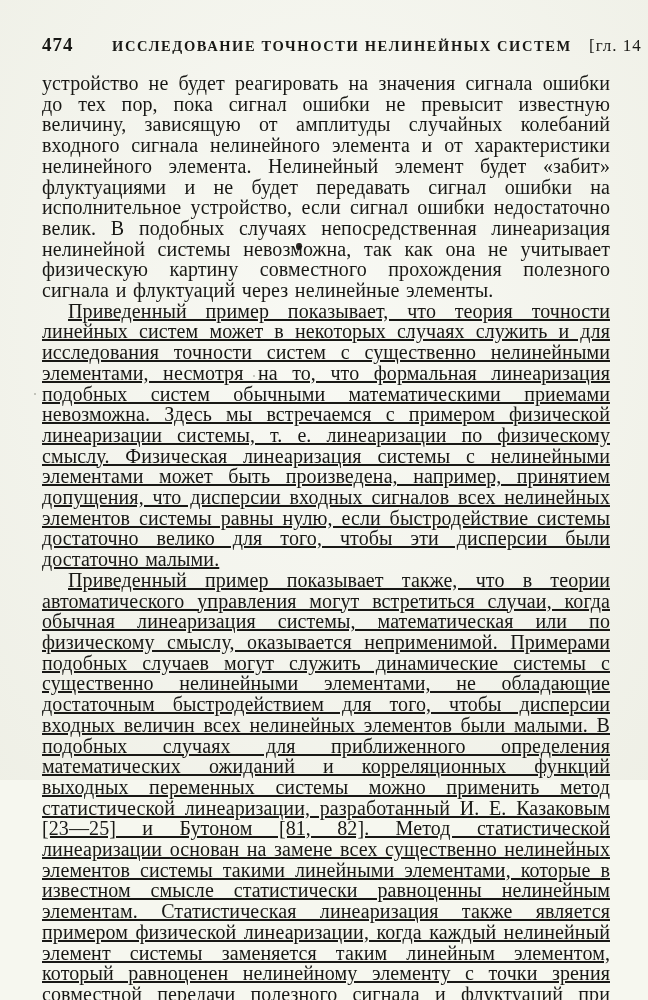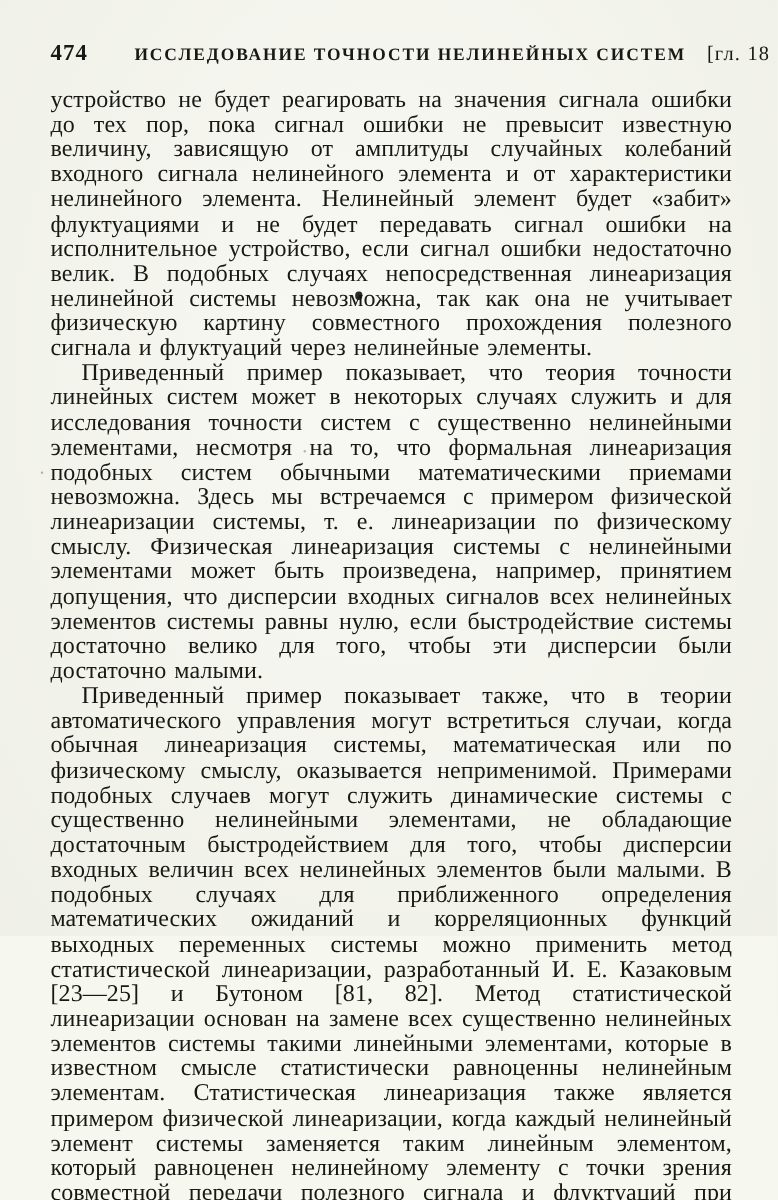--- a/index.html
+++ b/index.html
@@ -54,20 +54,21 @@
     margin: 0;
     font-size: 20px;
     line-height: 20.7px;
     text-align: justify;
     text-justify: inter-word;
     word-spacing: 1.5px;
     letter-spacing: 0.1px;
   }
   .body-text p.indented {
     text-indent: 26px;
+    text-decoration: underline;
   }
   .ink-spot {
     position: absolute;
     left: 296px;
     top: 243px;
     width: 6px;
     height: 7px;
     border-radius: 50% 45% 55% 50%;
     background: #14120f;
     opacity: 0.9;
@@ -82,21 +83,21 @@
   .speck3 { left: 558px; top: 40px;  width: 2px; height: 2px; }
 </style>
 </head>
 <body>
 
 <div class="page">
 
   <div class="running-head">
     <span class="page-number">474</span>
     <span class="running-title">ИССЛЕДОВАНИЕ ТОЧНОСТИ НЕЛИНЕЙНЫХ СИСТЕМ</span>
-    <span class="chapter-marker">[гл. 18</span>
+    <span class="chapter-marker">[гл. 14</span>
   </div>
 
   <div class="body-text">
     <p>устройство не будет реагировать на значения сигнала ошибки до тех пор, пока сигнал ошибки не превысит известную величину, зависящую от амплитуды случайных колебаний входного сигнала нелинейного элемента и от характеристики нелинейного элемента. Нелинейный элемент будет «забит» флуктуациями и не будет передавать сигнал ошибки на исполнительное устройство, если сигнал ошибки недостаточно велик. В подобных случаях непосредственная линеаризация нелинейной системы невозможна, так как она не учитывает физическую картину совместного прохождения полезного сигнала и флуктуаций через нелинейные элементы.</p>
     <p class="indented">Приведенный пример показывает, что теория точности линейных систем может в некоторых случаях служить и для исследования точности систем с существенно нелинейными элементами, несмотря на то, что формальная линеаризация подобных систем обычными математическими приемами невозможна. Здесь мы встречаемся с примером физической линеаризации системы, т. е. линеаризации по физическому смыслу. Физическая линеаризация системы с нелинейными элементами может быть произведена, например, принятием допущения, что дисперсии входных сигналов всех нелинейных элементов системы равны нулю, если быстродействие системы достаточно велико для того, чтобы эти дисперсии были достаточно малыми.</p>
     <p class="indented">Приведенный пример показывает также, что в теории автоматического управления могут встретиться случаи, когда обычная линеаризация системы, математическая или по физическому смыслу, оказывается неприменимой. Примерами подобных случаев могут служить динамические системы с существенно нелинейными элементами, не обладающие достаточным быстродействием для того, чтобы дисперсии входных величин всех нелинейных элементов были малыми. В подобных случаях для приближенного определения математических ожиданий и корреляционных функций выходных переменных системы можно применить метод статистической линеаризации, разработанный И. Е. Казаковым [23—25] и Бутоном [81, 82]. Метод статистической линеаризации основан на замене всех существенно нелинейных элементов системы такими линейными элементами, которые в известном смысле статистически равноценны нелинейным элементам. Статистическая линеаризация также является примером физической линеаризации, когда каждый нелинейный элемент системы заменяется таким линейным элементом, который равноценен нелинейному элементу с точки зрения совместной передачи полезного сигнала и флуктуаций при данном статистическом характере флуктуаций на входе нелинейного элемента. Вследствие того, что статистическая линеаризация приближенно учитывает физическую картину совместного прохождения полезного сигнала и флуктуаций через нелинейные элементы, она дает возможность применить теорию точности линейных систем для приближенного исследования точности систем с существенно</p>
   </div>
 
   <div class="ink-spot"></div>
   <div class="speck speck1"></div>

